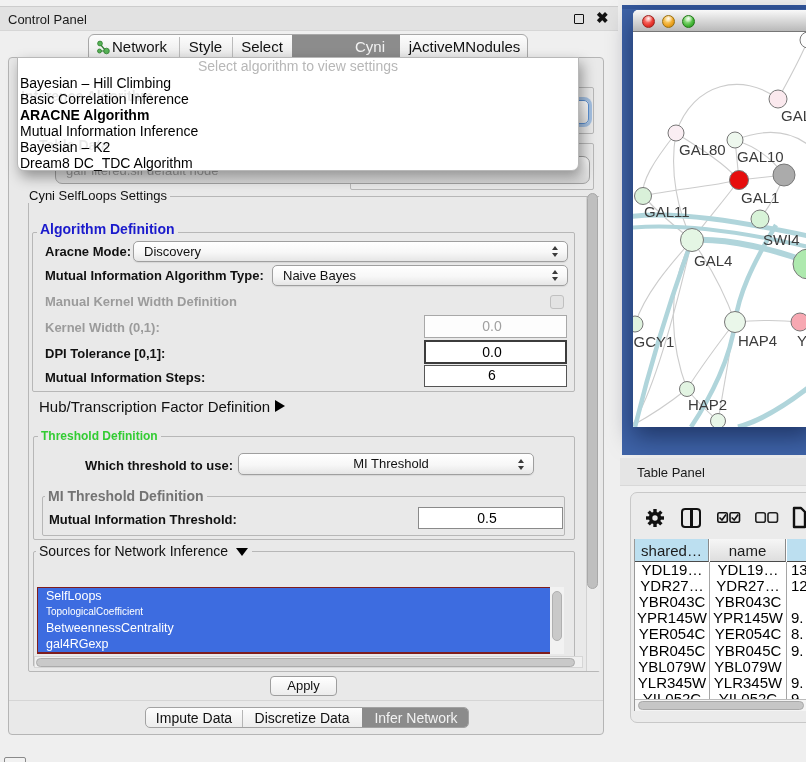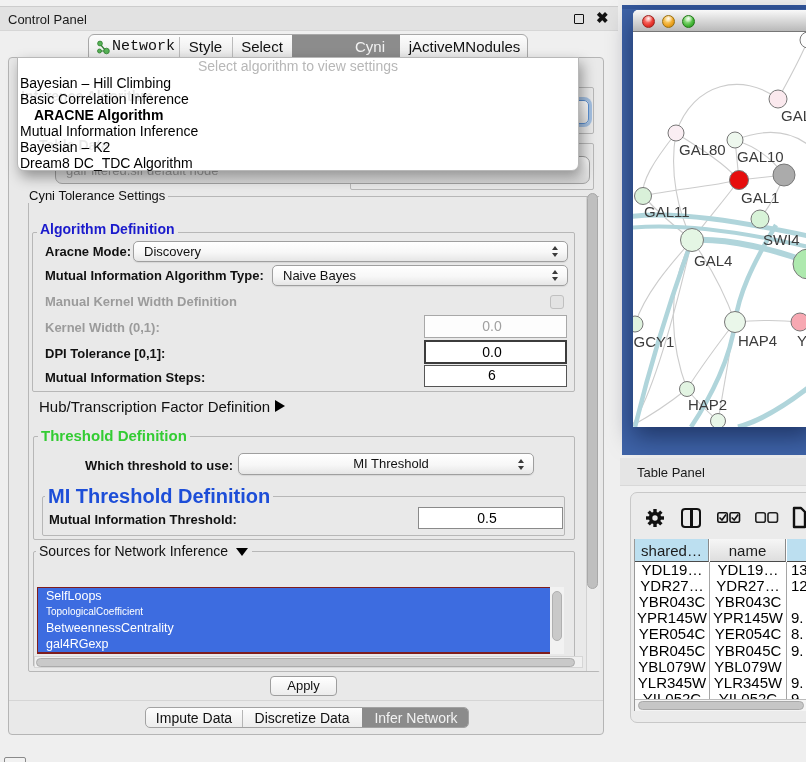--- a/index.html
+++ b/index.html
@@ -33,21 +33,21 @@
 
 <div class="abs" style="left:0;top:0;width:618px;height:6px;background:#f1f1f1;"></div>
 <div class="abs" style="left:0;top:6px;width:618px;height:25px;background:#e2e2e2;border-top:1px solid #cccccc;border-bottom:1px solid #d6d6d6;"></div>
 <div class="abs" style="left:8px;top:12px;font-size:13px;color:#1a1a1a;">Control Panel</div>
 <div class="abs" style="left:574px;top:14px;width:10px;height:10px;border:1.5px solid #111;border-radius:1px;"></div>
 <div class="abs" style="left:596px;top:9px;font-size:15px;font-weight:bold;color:#111;">✖</div>
 
 <div class="abs" style="left:8px;top:57px;width:596px;height:678px;background:#e9e9e9;border:1px solid #b5b5b5;border-radius:4px;"></div>
 
 <div class="abs" style="left:88px;top:34px;width:440px;height:24px;border:1px solid #a8a8a8;border-radius:6px 6px 0 0;background:linear-gradient(#fdfdfd,#e9e9e9);overflow:hidden;">
-  <div class="abs" style="left:23px;top:0;width:60px;height:24px;line-height:24px;font-size:15px;color:#111;font-family:Liberation Mono, monospace;">Network</div>
+  <div class="abs" style="left:23px;top:0;width:60px;height:24px;line-height:24px;font-size:15px;color:#111;">Network</div>
   <svg class="abs" style="left:7px;top:5px;" width="15" height="15" viewBox="0 0 15 15">
     <line x1="4" y1="4" x2="10" y2="11" stroke="#2e7d2e" stroke-width="1.2"></line>
     <line x1="4" y1="11" x2="10" y2="11" stroke="#2e7d2e" stroke-width="1.2"></line>
     <circle cx="4" cy="3.5" r="2.4" fill="#57b357" stroke="#2e7d2e" stroke-width="0.8"></circle>
     <circle cx="10.5" cy="11" r="2.8" fill="#57b357" stroke="#2e7d2e" stroke-width="0.8"></circle>
     <circle cx="3.5" cy="11" r="2" fill="#57b357" stroke="#2e7d2e" stroke-width="0.8"></circle>
   </svg>
   <div class="abs" style="left:90px;top:2px;width:1px;height:20px;background:#bbb;"></div>
   <div class="abs" style="left:90px;top:0;width:53px;height:24px;line-height:24px;font-size:15px;color:#111;text-align:center;">Style</div>
   <div class="abs" style="left:143px;top:2px;width:1px;height:20px;background:#bbb;"></div>
@@ -57,21 +57,21 @@
 </div>
 
 <div class="group" style="left:360px;top:87px;width:234px;height:47px;"></div>
 <div class="abs" style="left:368px;top:100px;width:221px;height:24px;border-radius:5px;border:1.5px solid #5a8fd0;background:linear-gradient(#fff,#e4e4e4);box-shadow:0 0 0 3px rgba(116,163,219,0.6);"></div>
 <div class="group" style="left:350px;top:143px;width:244px;height:47px;"></div>
 <div class="abs" style="left:55px;top:156px;width:535px;height:28px;border-radius:7px;border:1px solid #a2a2a2;background:linear-gradient(#fdfdfd,#d8d8d8);">
   <div class="abs" style="left:10px;top:6px;font-size:13px;color:#9c9c9c;">galFiltered.sif default node</div>
 </div>
 
 <div class="group" style="left:28px;top:196px;width:572px;height:476px;"></div>
-<div class="gtitle" style="left:26px;top:189px;color:#111;">Cyni Tolerance Settings</div>
+<div class="gtitle" style="left:26px;top:189px;color:#111;">Cyni SelfLoops Settings</div>
 
 <div class="abs" style="left:586px;top:197px;width:14px;height:474px;background:#ececec;border-left:1px solid #d2d2d2;"></div>
 <div class="abs" style="left:587px;top:193px;width:11px;height:396px;background:#bfbfbf;border:1px solid #a8a8a8;border-radius:6px;"></div>
 
 <div class="group" style="left:32px;top:232px;width:543px;height:160px;"></div>
 <div class="gtitle" style="left:37px;top:222px;color:#1a1acc;font-size:14px;font-weight:bold;">Algorithm Definition</div>
 
 <div class="lbl abs" style="left:45px;top:244px;">Aracne Mode:</div>
 <div class="combo" style="left:133px;top:241px;width:435px;height:21px;">Discovery<span class="arr"></span></div>
 
@@ -87,27 +87,27 @@
 <div class="lbl abs" style="left:45px;top:346px;">DPI Tolerance [0,1]:</div>
 <div class="fld" style="left:424px;top:340px;width:143px;height:24px;border:2px solid #3c3c3c;line-height:20px;padding-right:7px;">0.0</div>
 
 <div class="lbl abs" style="left:45px;top:370px;">Mutual Information Steps:</div>
 <div class="fld" style="left:424px;top:365px;width:143px;height:22px;border:1.5px solid #555;line-height:19px;padding-right:7px;">6</div>
 
 <div class="abs" style="left:39px;top:398px;font-size:15px;color:#111;">Hub/Transcription Factor Definition</div>
 <div class="abs" style="left:275px;top:400px;width:0;height:0;border-top:6.5px solid transparent;border-bottom:6.5px solid transparent;border-left:10px solid #000;"></div>
 
 <div class="group" style="left:33px;top:436px;width:542px;height:104px;"></div>
-<div class="gtitle" style="left:38px;top:429px;color:#33cc33;font-size:15px;font-weight:bold;">Threshold Definition</div>
+<div class="gtitle" style="left:38px;top:429px;color:#33cc33;font-size:12px;font-weight:bold;">Threshold Definition</div>
 
 <div class="lbl abs" style="left:40px;top:458px;width:193px;text-align:right;">Which threshold to use:</div>
 <div class="combo" style="left:238px;top:453px;width:296px;height:22px;text-align:center;">MI Threshold<span class="arr"></span></div>
 
 <div class="group" style="left:42px;top:496px;width:523px;height:40px;"></div>
-<div class="gtitle" style="left:45px;top:489px;color:#1d4ed8;font-size:20px;font-weight:bold;text-align:right;">MI Threshold Definition</div>
+<div class="gtitle" style="left:45px;top:489px;color:#737373;font-size:14px;font-weight:bold;text-align:right;">MI Threshold Definition</div>
 <div class="lbl abs" style="left:49px;top:512px;">Mutual Information Threshold:</div>
 <div class="fld" style="left:418px;top:507px;width:145px;height:22px;border:1px solid #8a8a8a;line-height:20px;padding-right:7px;">0.5</div>
 
 <div class="group" style="left:33px;top:551px;width:542px;height:116px;"></div>
 <div class="gtitle" style="left:36px;top:544px;width:216px;color:#111;font-size:14px;">Sources for Network Inference</div>
 <div class="abs" style="left:236px;top:548px;width:0;height:0;border-left:6.5px solid transparent;border-right:6.5px solid transparent;border-top:8px solid #000;"></div>
 <div class="lbl abs" style="left:46px;top:594px;margin-left:28px;">Data Attributes</div>
 
 <div class="abs" style="left:37px;top:587px;width:527px;height:67px;background:#7f1d1d;overflow:hidden;">
   <div class="abs" style="left:1px;top:1px;width:512px;height:64px;background:#3d6ce0;"></div>
@@ -284,17 +284,17 @@
   <div class="abs" style="left:0;top:160px;width:172px;height:12px;background:#f4f4f4;border-top:1px solid #bbb;"></div>
   <div class="abs" style="left:3px;top:161.5px;width:166px;height:9px;background:#c6c6c6;border:1px solid #a9a9a9;border-radius:4.5px;"></div>
 </div>
 
 <div class="abs" style="left:17px;top:57px;width:562px;height:114px;background:#fff;border:1px solid #b8b8b8;border-radius:0 0 7px 7px;box-shadow:3px 6px 14px rgba(0,0,0,0.38);z-index:50;">
   <div class="abs" style="left:3px;top:30px;font-size:14px;font-weight:bold;color:rgba(0,0,0,0.10);">Inference Algorithm</div>
   <div class="abs" style="left:21px;top:79px;font-size:14px;font-weight:bold;color:rgba(0,0,0,0.09);">Table Data</div>
   <div style="text-align:center;font-size:14px;color:#b7b7b7;height:17px;line-height:17px;">Select algorithm to view settings</div>
   <div style="padding-left:2px;font-size:14px;color:#000;height:16px;line-height:16px;">Bayesian – Hill Climbing</div>
   <div style="padding-left:2px;font-size:14px;color:#000;height:16px;line-height:16px;">Basic Correlation Inference</div>
-  <div style="padding-left:16px;font-size:14px;color:#000;height:16px;line-height:16px;font-weight:bold;">ARACNE Algorithm</div>
+  <div style="padding-left:2px;font-size:14px;color:#000;height:16px;line-height:16px;font-weight:bold;">ARACNE Algorithm</div>
   <div style="padding-left:2px;font-size:14px;color:#000;height:16px;line-height:16px;">Mutual Information Inference</div>
   <div style="padding-left:2px;font-size:14px;color:#000;height:16px;line-height:16px;">Bayesian – K2</div>
   <div style="padding-left:2px;font-size:14px;color:#000;height:16px;line-height:16px;">Dream8 DC_TDC Algorithm</div>
 </div>
 
 </body></html>

